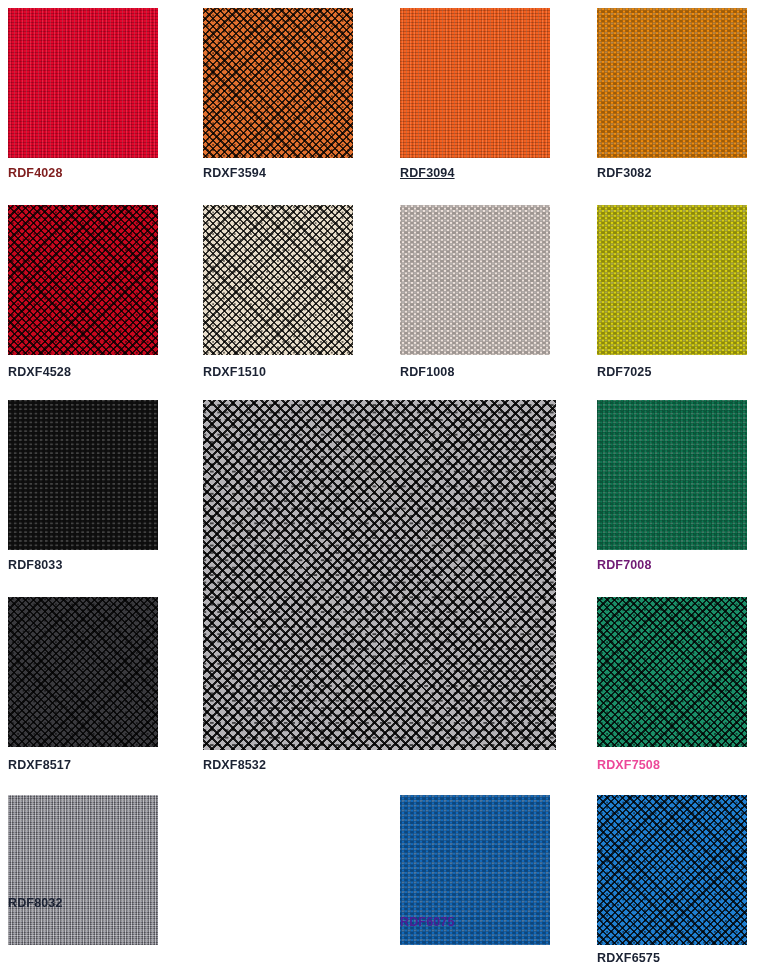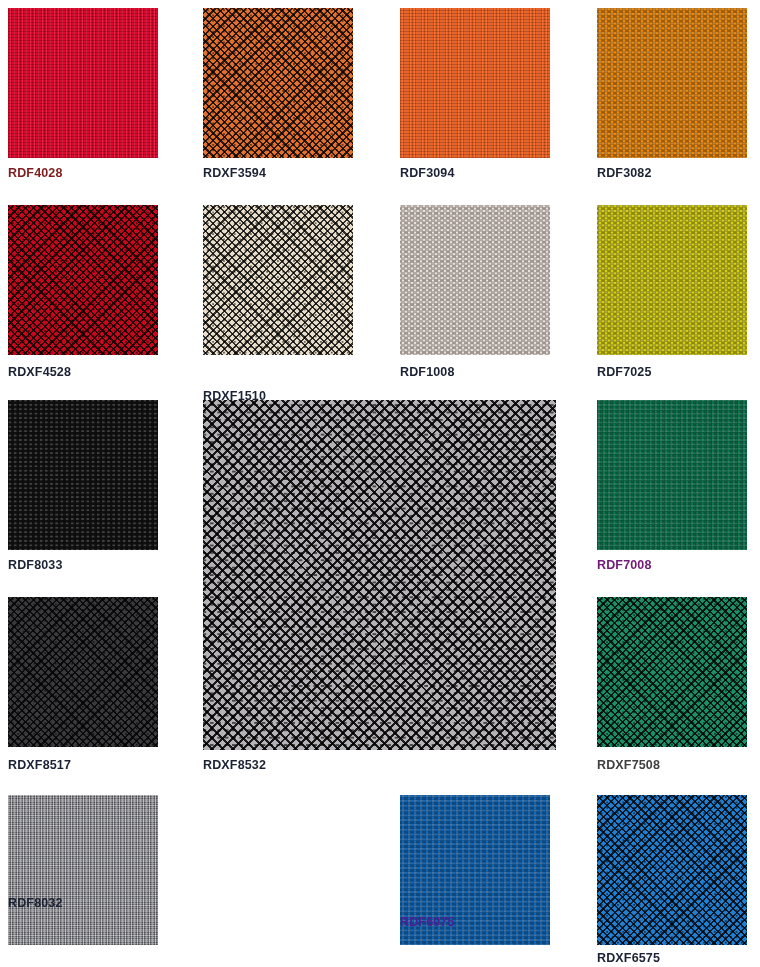--- a/index.html
+++ b/index.html
@@ -152,21 +152,21 @@
       </div>
     </div>
     <div class="label" style="left: 203px; top: 166px; color: rgb(27, 34, 51);">RDXF3594</div>
     <div class="cell" style="left: 400px; top: 8px; width: 150px; height: 150px;">
       <div class="swatch t-plain" style="background-color: rgb(194, 66, 16);">
         <div class="tex" style="inset: 0px; background: rgb(244, 96, 31);"></div>
         <div class="tex"></div>
         <div class="tex2"></div>
       </div>
     </div>
-    <div class="label" style="left: 400px; top: 166px; color: rgb(27, 34, 51);">RDF3094</div>
+    <div class="label" style="left: 400px; top: 166px; color: rgb(27, 34, 51); text-decoration: underline;">RDF3094</div>
     <div class="cell" style="left: 597px; top: 8px; width: 150px; height: 150px;">
       <div class="swatch t-nub" style="background-color: rgb(201, 108, 0);">
         <div class="tex" style="inset: 0px; background: rgb(242, 140, 12);"></div>
         <div class="tex"></div>
         <div class="tex2"></div>
       </div>
     </div>
     <div class="label" style="left: 597px; top: 166px; color: rgb(27, 34, 51);">RDF3082</div>
     <div class="cell" style="left: 8px; top: 205px; width: 150px; height: 150px;">
       <div class="swatch t-mesh" style="background-color: rgb(74, 0, 8);">
@@ -176,21 +176,21 @@
       </div>
     </div>
     <div class="label" style="left: 8px; top: 365px; color: rgb(27, 34, 51);">RDXF4528</div>
     <div class="cell" style="left: 203px; top: 205px; width: 150px; height: 150px;">
       <div class="swatch t-mesh" style="background-color: rgb(42, 36, 28);">
         <div class="tex" style="inset: 0px; background: rgb(232, 221, 202);"></div>
         <div class="tex"></div>
         <div class="tex2"></div>
       </div>
     </div>
-    <div class="label" style="left: 203px; top: 365px; color: rgb(27, 34, 51); margin-top: 24px;">RDXF1510</div>
+    <div class="label" style="left: 203px; top: 365px; color: rgb(27, 34, 51);">RDXF1510</div>
     <div class="cell" style="left: 400px; top: 205px; width: 150px; height: 150px;">
       <div class="swatch t-nub" style="background-color: rgb(216, 200, 193);">
         <div class="tex" style="inset: 0px; background: rgb(238, 226, 220);"></div>
         <div class="tex"></div>
         <div class="tex2"></div>
       </div>
     </div>
     <div class="label" style="left: 400px; top: 365px; color: rgb(27, 34, 51);">RDF1008</div>
     <div class="cell" style="left: 597px; top: 205px; width: 150px; height: 150px;">
       <div class="swatch t-nub" style="background-color: rgb(155, 150, 0);">
@@ -232,21 +232,21 @@
       </div>
     </div>
     <div class="label" style="left: 8px; top: 758px; color: rgb(27, 34, 51);">RDXF8517</div>
     <div class="cell" style="left: 597px; top: 597px; width: 150px; height: 150px;">
       <div class="swatch t-mesh" style="background-color: rgb(2, 40, 28);">
         <div class="tex" style="inset: 0px; background: rgb(26, 143, 104);"></div>
         <div class="tex"></div>
         <div class="tex2"></div>
       </div>
     </div>
-    <div class="label" style="left: 597px; top: 758px; color: #404040;">RDXF7508</div>
+    <div class="label" style="left: 597px; top: 758px; color: #ec4899;">RDXF7508</div>
     <div class="cell" style="left: 8px; top: 795px; width: 150px; height: 150px;">
       <div class="swatch t-melange" style="background-color: rgb(92, 92, 104);">
         <div class="tex" style="inset: 0px; background: rgb(155, 155, 165);"></div>
         <div class="tex"></div>
         <div class="tex2"></div>
       </div>
     </div>
     <div class="label" style="left: 8px; top: 896px; color: rgb(27, 34, 51);">RDF8032</div>
     <div class="cell" style="left: 400px; top: 795px; width: 150px; height: 150px;">
       <div class="swatch t-nub" style="background-color: rgb(10, 77, 142);">

